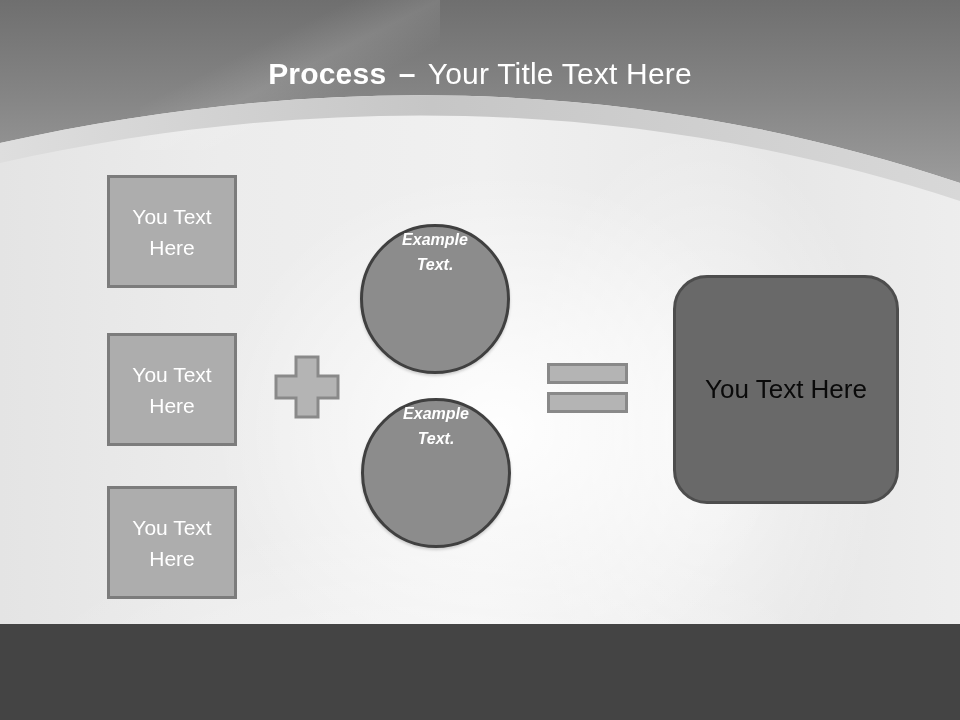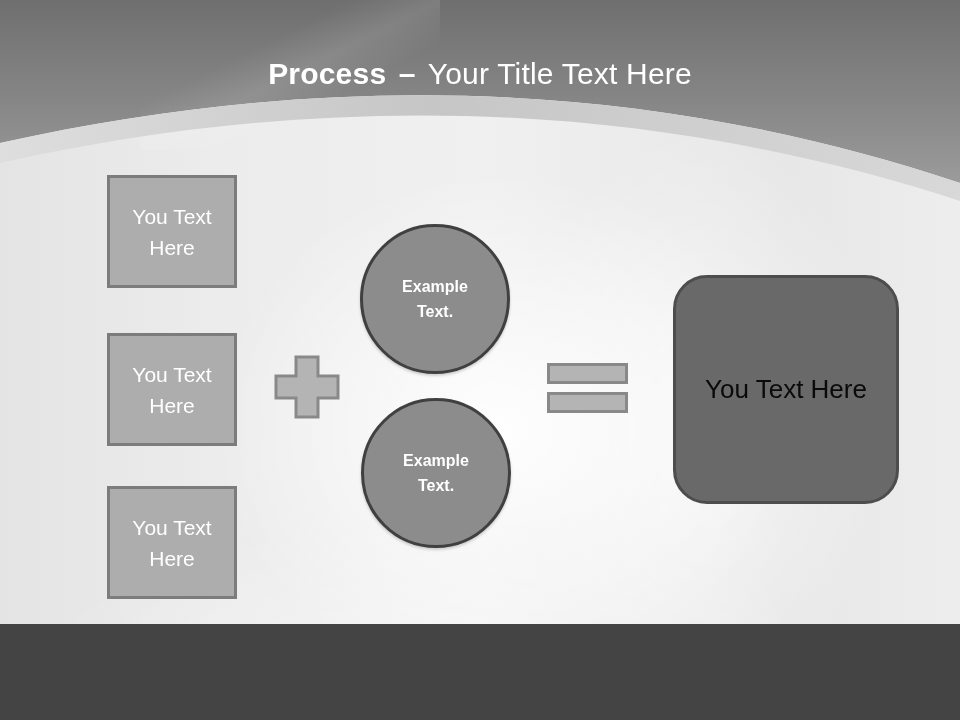--- a/index.html
+++ b/index.html
@@ -54,24 +54,24 @@
 
   .plus-wrap { position: absolute; left: 274px; top: 355px; z-index: 2; }
 
   .example-circle {
     position: absolute;
     width: 150px; height: 150px;
     box-sizing: border-box;
     border-radius: 50%;
     background: #8c8c8c;
     border: 3px solid #404040;
-    display: flex; align-items: center; justify-content: center;
+    display: flex; align-items: flex-start; justify-content: center;
     text-align: center;
     color: #ffffff;
-    font-weight: bold; 
+    font-weight: bold; font-style: italic;
     font-size: 16px; line-height: 25px;
     box-shadow: 0 2px 3px rgba(0,0,0,0.18);
     z-index: 2;
   }
   #example-circle-1 { left: 360px; top: 224px; }
   #example-circle-2 { left: 361px; top: 398px; }
   .example-circle .label { width: 96px; }
 
   .equals-bar {
     position: absolute;

